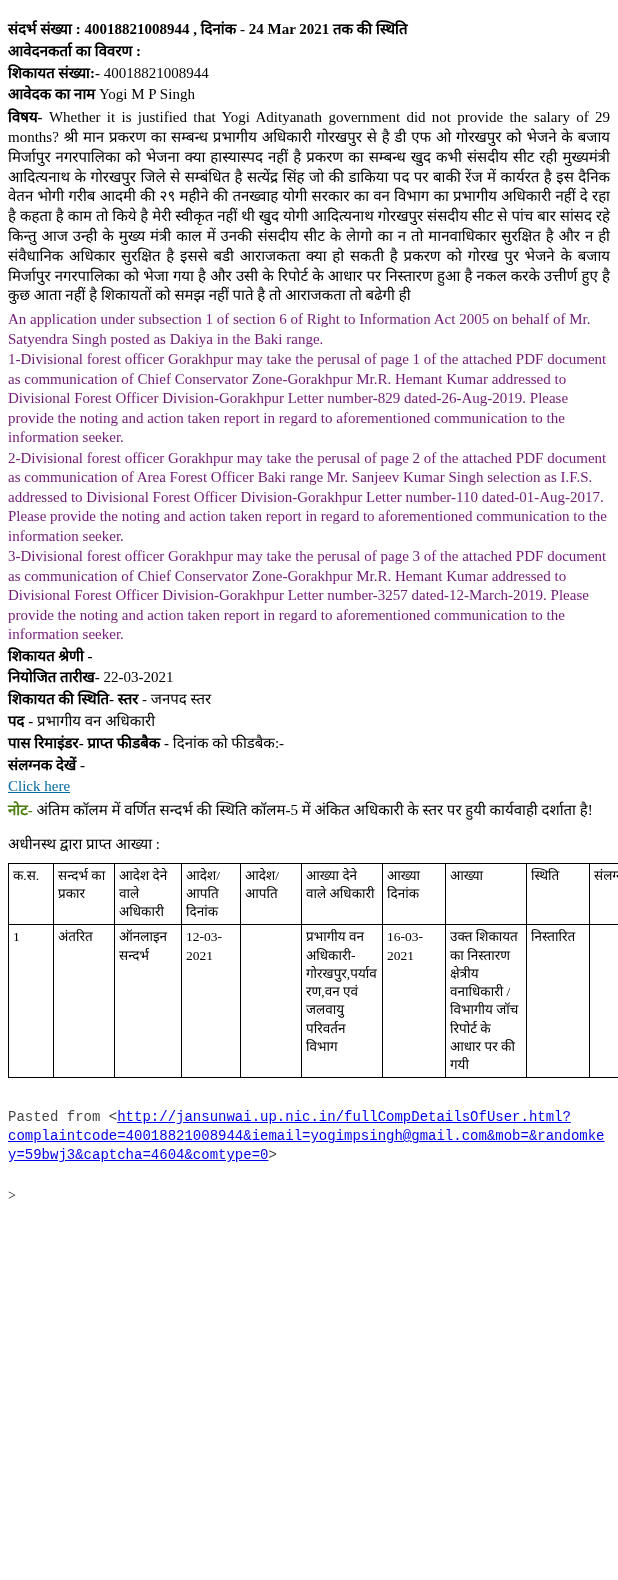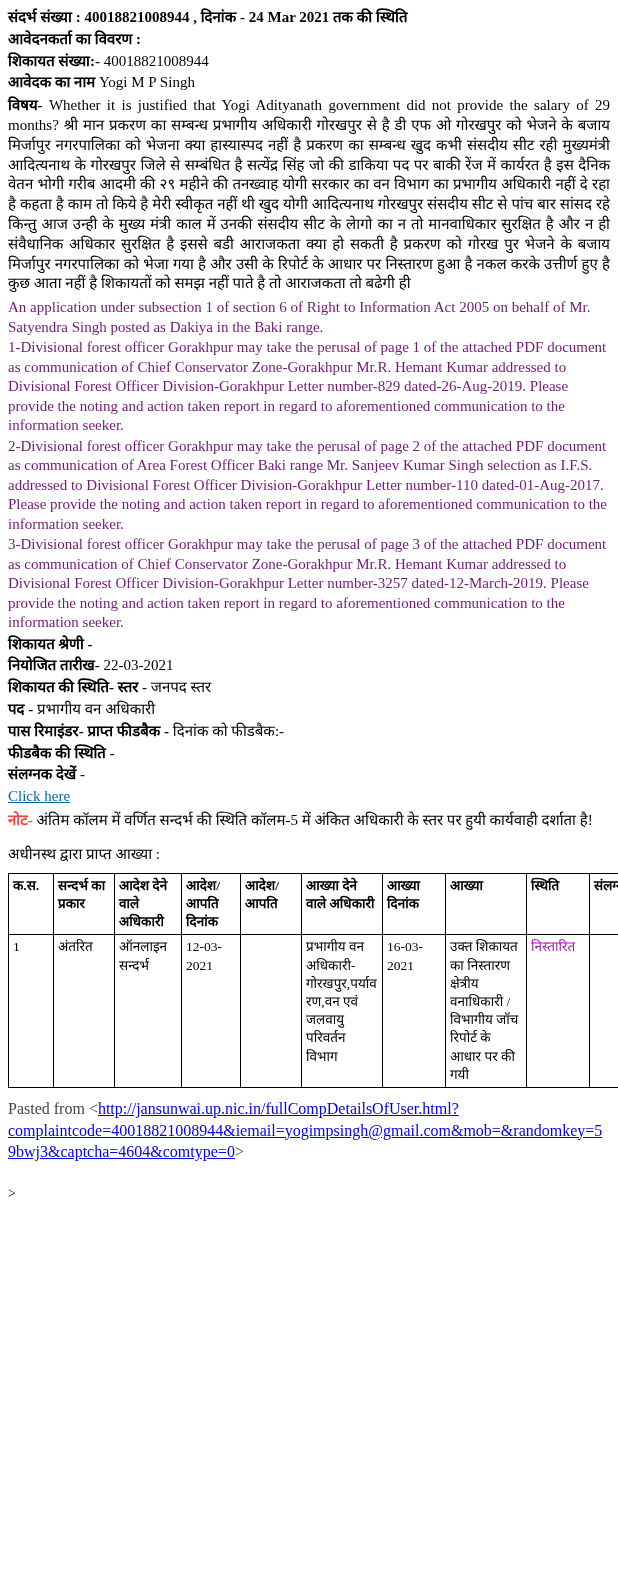--- a/index.html
+++ b/index.html
@@ -10,21 +10,21 @@
   body {
     width: 618px;
     font-family: "Liberation Serif", "DejaVu Serif", serif;
     color: #000000;
     font-size: 15px;
     line-height: 1.32;
   }
   .page {
     width: 618px;
     box-sizing: border-box;
-    padding: 8px 8px 10px 8px;
+    padding: 20px 8px 10px 8px;
   }
   .line {
     margin: 0 0 2px 0;
   }
   .bold {
     font-weight: bold;
   }
   .para {
     text-align: justify;
     margin: 3px 0 4px 0;
@@ -49,21 +49,21 @@
   .linkline a,
   .link {
     color: #0369a1;
     text-decoration: underline;
     cursor: pointer;
   }
   .note {
     margin: 4px 0 2px 0;
   }
   .note .nb {
-    color: #ef4444;
+    color: #4d7c0f;
     font-weight: bold;
   }
   .subhead {
     margin: 14px 0 8px 0;
     font-weight: normal;
   }
   table.grid {
     border-collapse: collapse;
     width: 100%;
     table-layout: fixed;
@@ -74,30 +74,30 @@
     border: 1px solid #000000;
     vertical-align: top;
     padding: 3px 4px;
     font-weight: normal;
     text-align: left;
     word-wrap: break-word;
     overflow-wrap: break-word;
     line-height: 1.35;
   }
   table.grid th {
-    font-weight: bold;
+    font-weight: normal;
   }
   td.status {
-    color: #a21caf;
+    color: #000000;
   }
   .footer {
-    margin-top: 10px;
-    font-size: 16px;
+    margin-top: 30px;
+    font-size: 14px;
     color: #444444;
-    font-family: Liberation Serif, serif;
+    font-family: Liberation Mono, monospace;
     line-height: 1.35;
     word-wrap: break-word;
   }
   .footer a {
     color: #0000ee;
     text-decoration: underline;
   }
   .prompt {
     margin-top: 22px;
     font-size: 14px;
@@ -163,24 +163,20 @@
   <div class="field">
     <span class="lbl">पद -</span>
     <span>प्रभागीय वन अधिकारी</span>
   </div>
 
   <div class="field">
     <span class="lbl">पास रिमाइंडर- प्राप्त फीडबैक -</span>
     <span>दिनांक को फीडबैक:-</span>
   </div>
 
-  <div class="field">
-    <span class="lbl">फीडबैक की स्थिति -</span>
-    <span></span>
-  </div>
 
   <div class="field">
     <span class="lbl">संलग्नक देखें -</span>
     <span></span>
   </div>
 
   <div class="linkline">
     <a class="link" href="#">Click here</a>
   </div>
 

